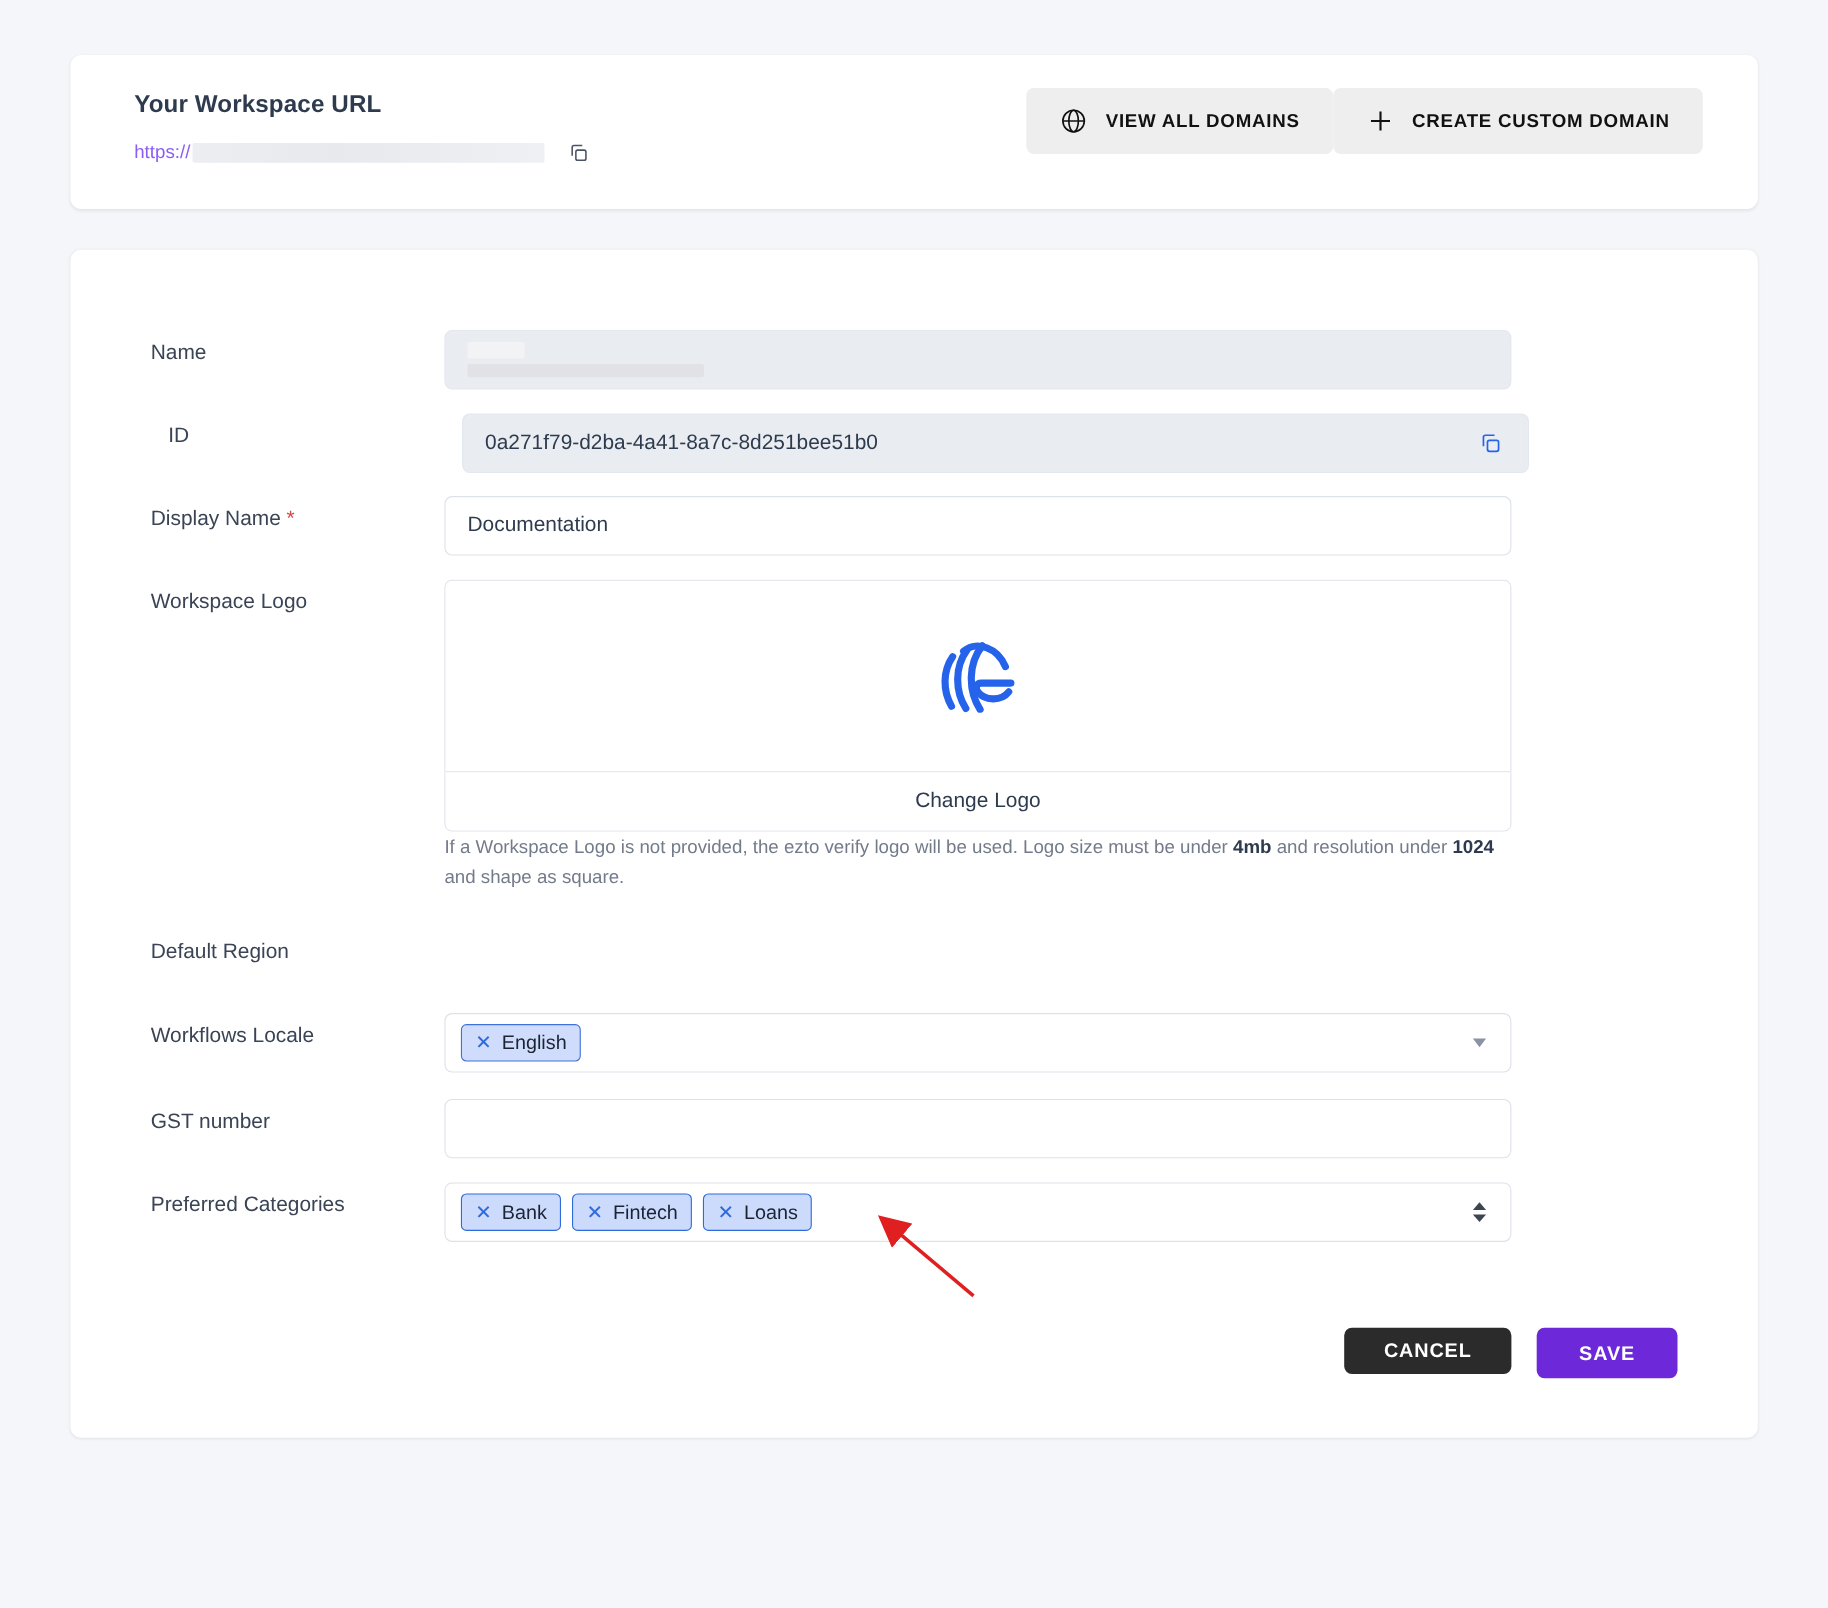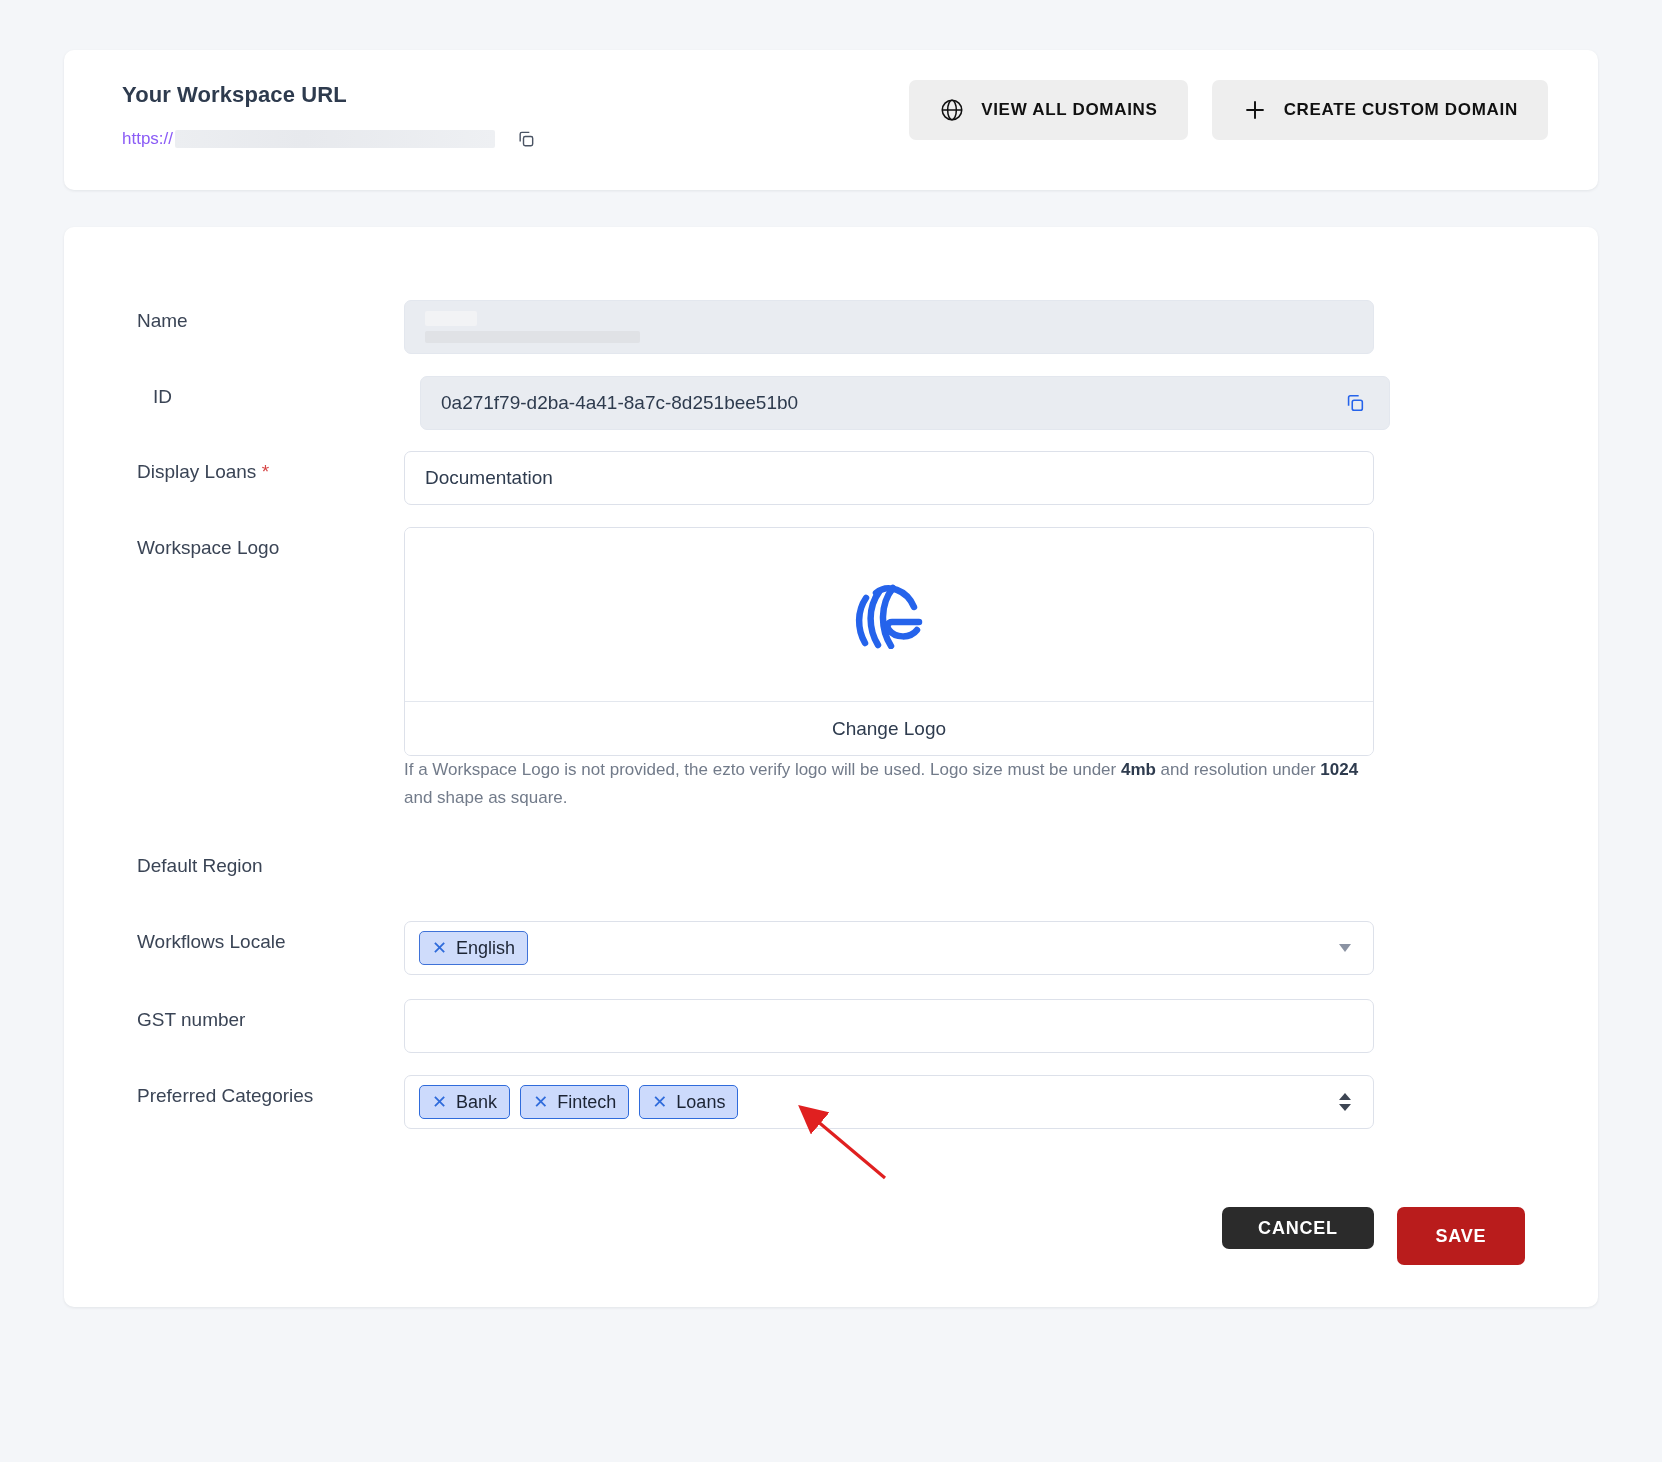--- a/index.html
+++ b/index.html
@@ -33,21 +33,21 @@
     border-radius: 2px;
   }
   .copy-url-btn {
     margin-left: 18px; width: 26px; height: 26px;
     display: flex; align-items: center; justify-content: center;
     cursor: pointer;
   }
 
   .url-actions {
     position: absolute; right: 50px; top: 30px;
-    display: flex; gap: 24px; align-items: center;
+    display: flex; align-items: center;
   }
   .gray-btn {
     height: 60px; background: #eeeeee; border: none; border-radius: 7px;
     display: flex; align-items: center; gap: 16px;
     padding: 0 30px; cursor: pointer;
     font-family: "Liberation Sans", sans-serif;
     font-size: 17px; font-weight: 700; letter-spacing: .7px; color: #111;
   }
   .gray-btn svg { display: block; }
 
@@ -167,21 +167,21 @@
     position: absolute; right: 73px; top: 980px;
     display: flex; gap: 23px;
   }
   .btn-cancel {
     width: 152px; height: 42px; background: #2b2b2b; color: #fff;
     border: none; border-radius: 7px; cursor: pointer;
     font-family: "Liberation Sans", sans-serif;
     font-size: 18px; font-weight: 700; letter-spacing: .8px;
   }
   .btn-save {
-    width: 128px; height: 58px; background: #b91c1c; color: #fff;
+    width: 128px; height: 46px; background: #6d28d9; color: #fff;
     border: none; border-radius: 7px; cursor: pointer;
     font-family: "Liberation Sans", sans-serif;
     font-size: 18px; font-weight: 700; letter-spacing: .8px;
   }
 
   .arrow-annot { position: absolute; left: 780px; top: 1100px; pointer-events: none; }
 </style>
 </head>
 <body>
 
@@ -248,21 +248,21 @@
               <rect x="9" y="9" width="11" height="11" rx="2"></rect>
               <path d="M5 15V6a2 2 0 0 1 2-2h9"></path>
             </svg>
           </span>
         </div>
       </div>
     </div>
 
     <div class="row" style="left:0; top:224px;">
       <div class="label">
-        <span>Display Loans</span>
+        <span>Display Name</span>
         <span class="req">*</span>
       </div>
       <div class="field">
         <div class="input">
           <span>Documentation</span>
         </div>
       </div>
     </div>
 
     <div class="row" style="left:0; top:300px;">

